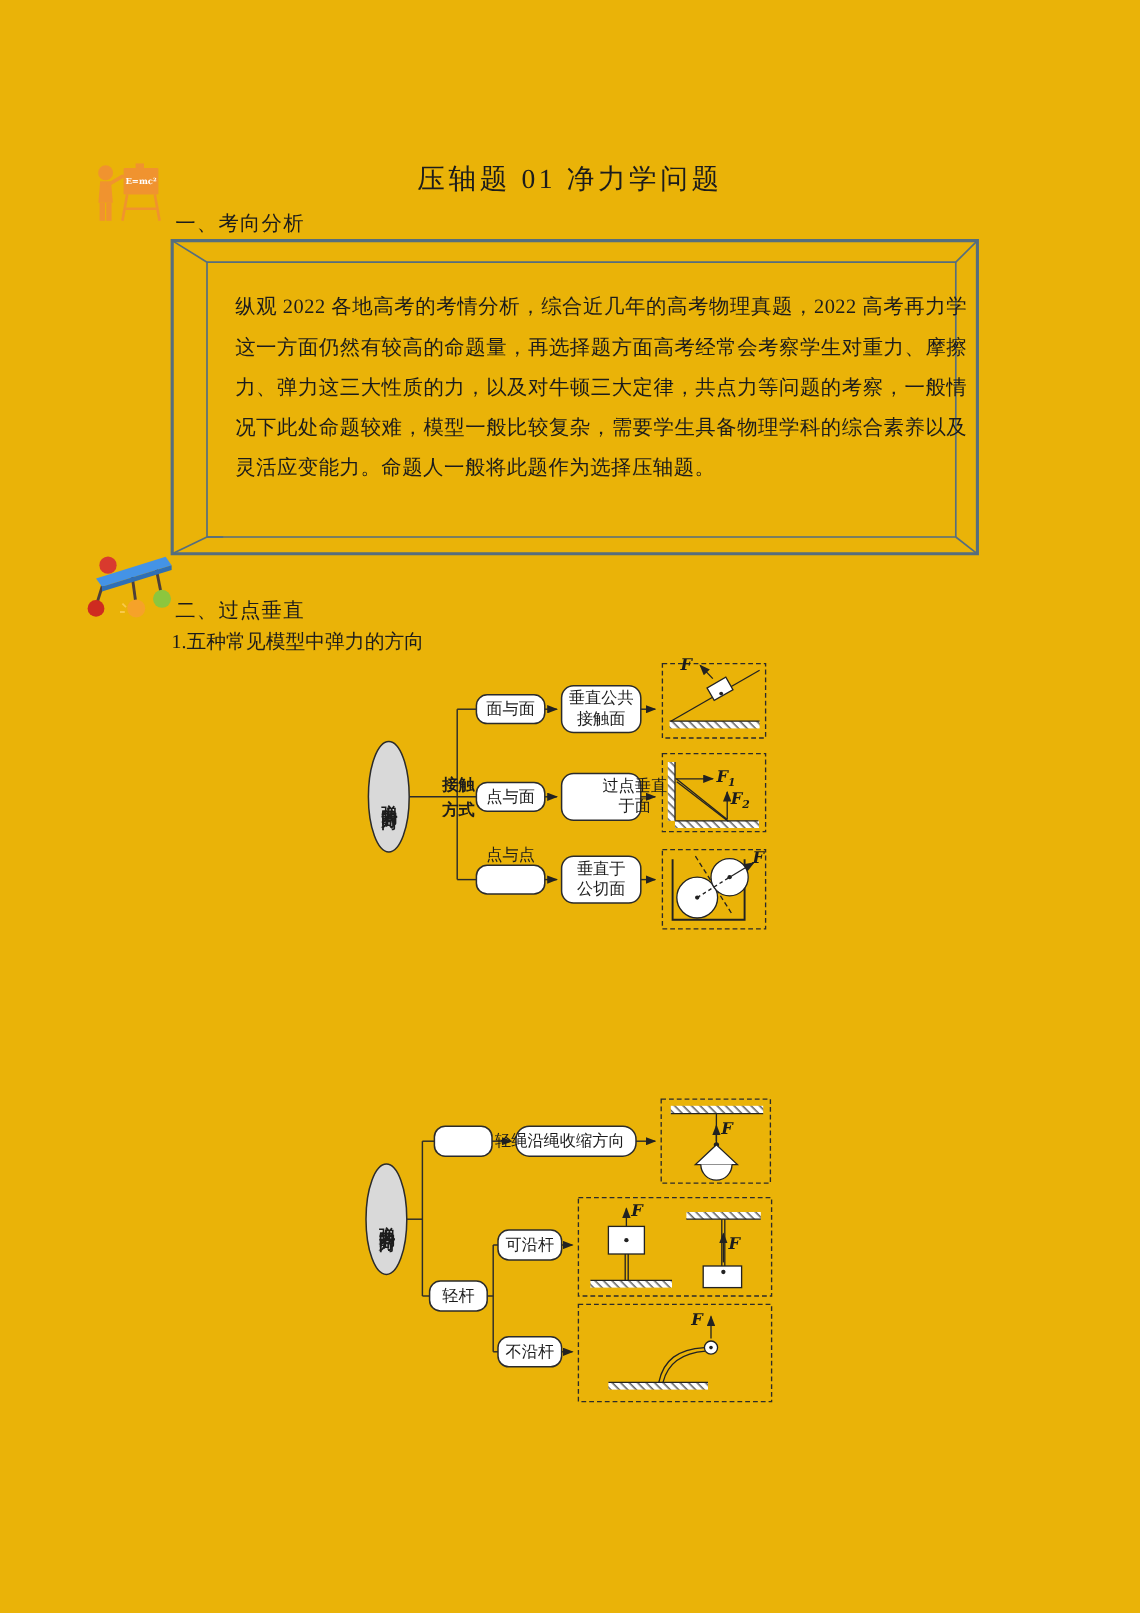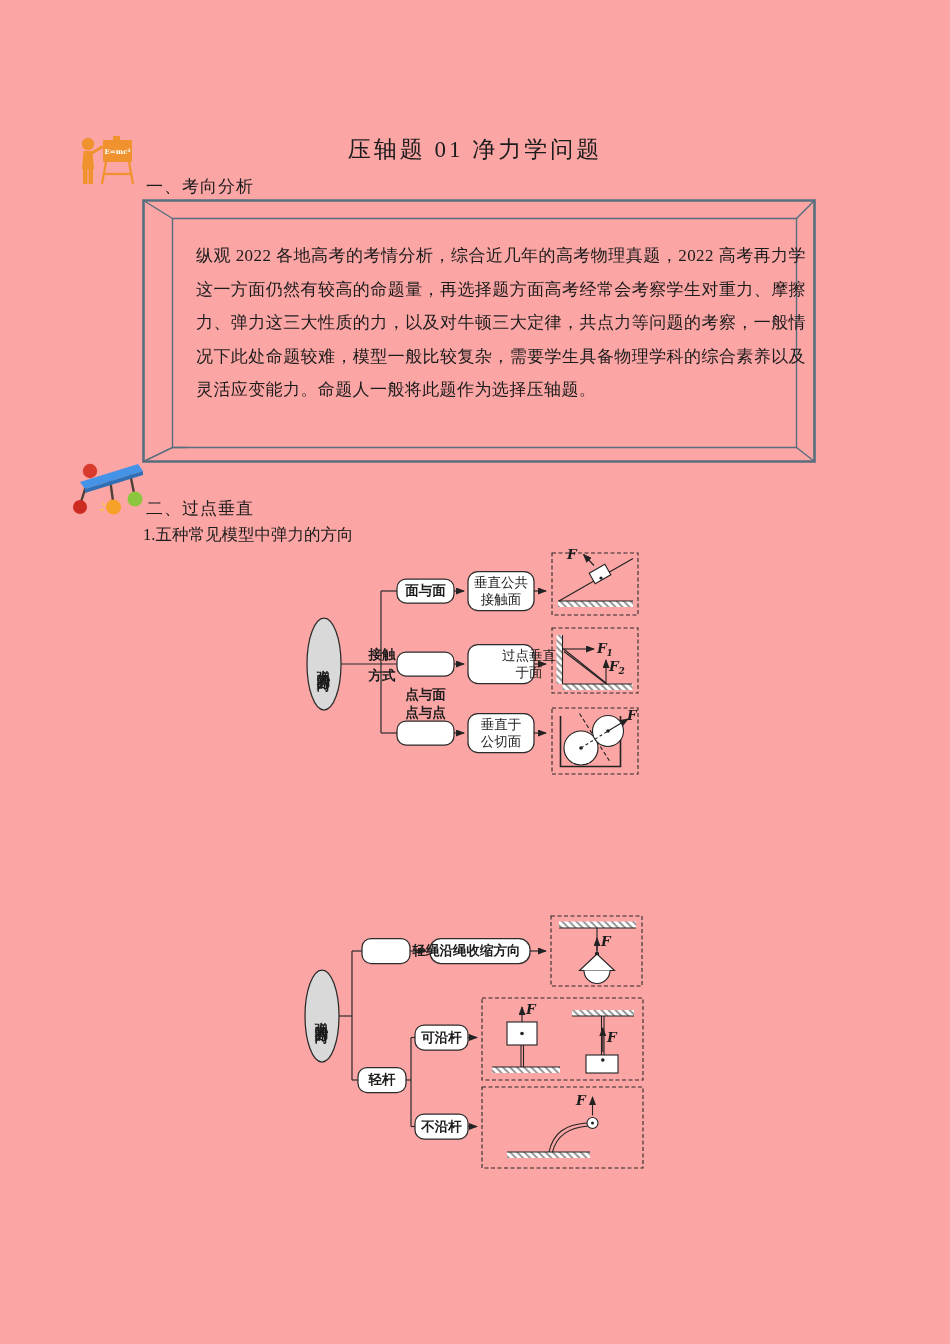--- a/index.html
+++ b/index.html
@@ -1,26 +1,26 @@
 <!DOCTYPE html>
 <html><head>
 <meta charset="utf-8">
 <style>
   html,body{margin:0;padding:0;background:#ffffff;}
-  .page{position:relative;width:950px;height:1344px;background:#fca5a5;overflow:hidden;
+  .page{position:relative;width:950px;height:1344px;background:#eab308;overflow:hidden;
         font-family:"Liberation Serif","DejaVu Serif",serif;color:#1c1c1c;}
   .abs{position:absolute;}
   svg{display:block;}
   .title{top:134px;left:0;width:950px;text-align:center;font-size:23px;letter-spacing:3px;}
   .heading{font-size:17px;letter-spacing:1px;}
   .subheading{font-size:16.5px;}
   .para{top:239px;left:196px;width:610px;font-size:17px;line-height:33.6px;
         text-align:justify;letter-spacing:0.4px;}
   .box-label{display:flex;align-items:center;justify-content:center;
-        font-weight:bold;font-size:13.5px;font-family:"DejaVu Serif",serif;}
+        font-weight:normal;font-size:13.5px;font-family:"DejaVu Serif",serif;}
   .two-line{display:flex;flex-direction:column;align-items:center;justify-content:center;
         font-weight:normal;font-size:13.5px;line-height:17px;font-family:"DejaVu Serif",serif;}
   .vtext{writing-mode:vertical-rl;text-orientation:upright;display:flex;align-items:center;justify-content:center;
         font-weight:bold;font-size:13.5px;letter-spacing:2px;font-family:"DejaVu Serif",serif;}
   .edge-label{display:flex;flex-direction:column;align-items:center;font-weight:bold;
         font-size:13.5px;line-height:14px;gap:7px;font-family:"DejaVu Serif",serif;}
   .flabel{font-family:"DejaVu Serif",serif;font-style:italic;font-weight:bold;font-size:13.5px;}
   .fsub{font-size:9px;vertical-align:-3px;}
 </style>
 </head>
@@ -212,21 +212,21 @@
   <div class="abs para">纵观 2022 各地高考的考情分析，综合近几年的高考物理真题，2022 高考再力学这一方面仍然有较高的命题量，再选择题方面高考经常会考察学生对重力、摩擦力、弹力这三大性质的力，以及对牛顿三大定律，共点力等问题的考察，一般情况下此处命题较难，模型一般比较复杂，需要学生具备物理学科的综合素养以及灵活应变能力。命题人一般将此题作为选择压轴题。</div>
   <div class="abs heading" style="top:497px;left:146px;">二、过点垂直</div>
   <div class="abs subheading" style="top:524px;left:143px;">1.五种常见模型中弹力的方向</div>
 
   <div class="abs vtext" style="top:618px;left:307px;width:34px;height:92px;">弹力的方向</div>
   <div class="abs edge-label" style="top:647px;left:344px;width:36px;margin-left:20px;">
     <span>接触</span>
     <span>方式</span>
   </div>
   <div class="abs box-label" style="top:579px;left:397px;width:57px;height:24px;">面与面</div>
-  <div class="abs box-label" style="top:652px;left:397px;width:57px;height:24px;margin-top:31px;">点与面</div>
+  <div class="abs box-label" style="top:652px;left:397px;width:57px;height:24px;">点与面</div>
   <div class="abs box-label" style="top:701px;left:397px;width:57px;height:24px;">点与点</div>
   <div class="abs two-line" style="top:571px;left:468px;width:66px;height:39px;">
     <span>垂直公共</span>
     <span>接触面</span>
   </div>
   <div class="abs two-line" style="top:644px;left:468px;width:66px;height:39px;padding-left:28px;">
     <span>过点垂直</span>
     <span>于面</span>
   </div>
   <div class="abs two-line" style="top:713px;left:468px;width:66px;height:39px;">

